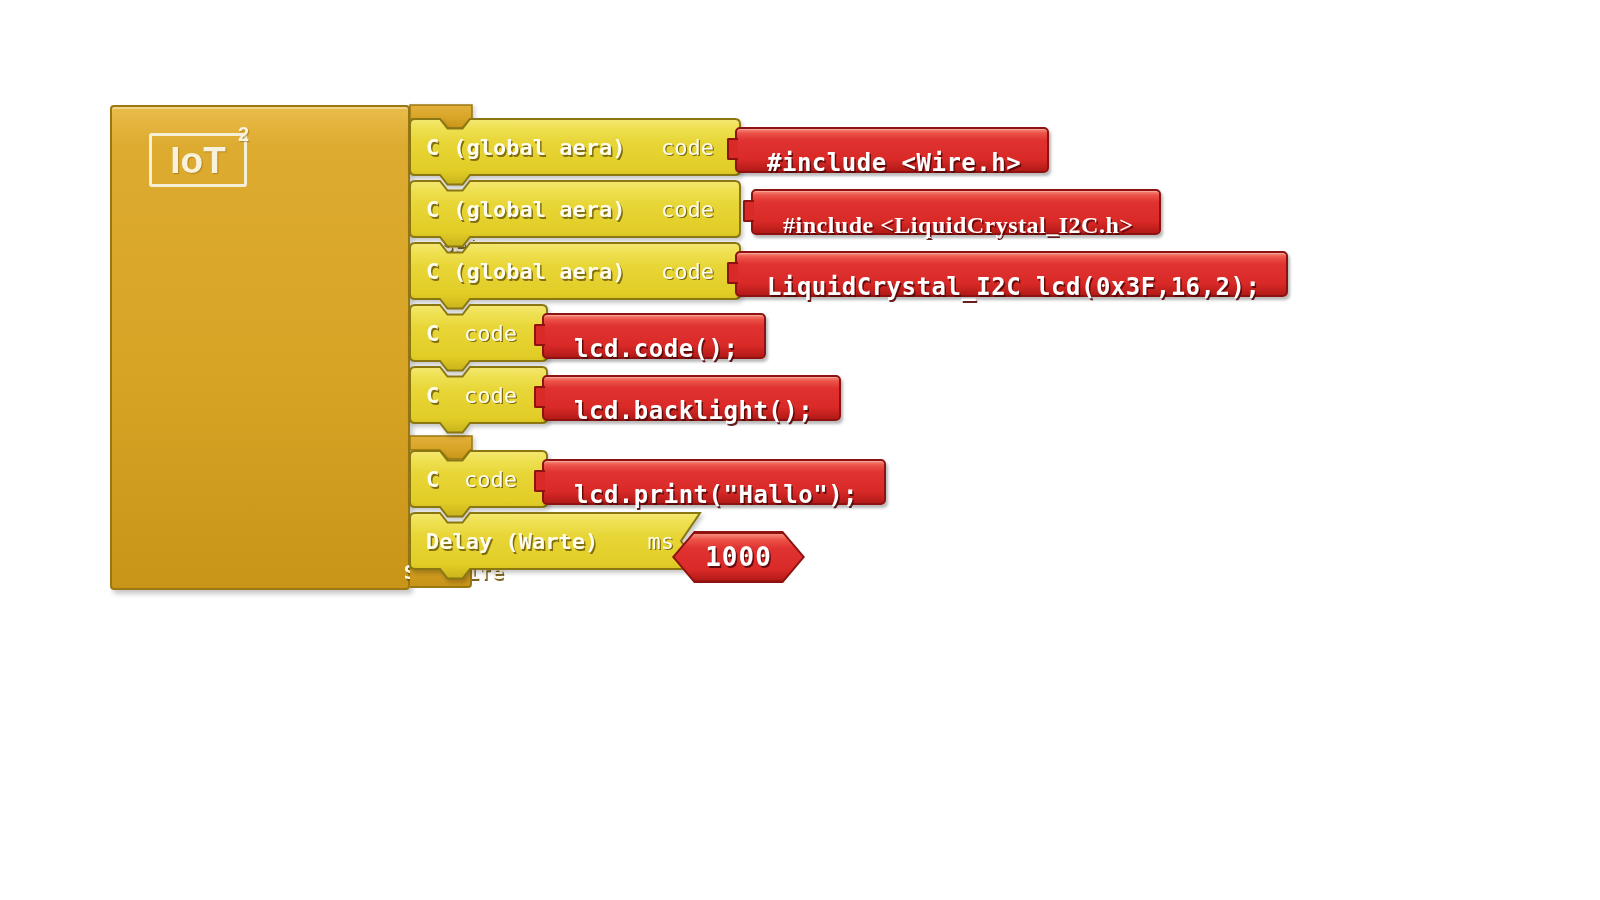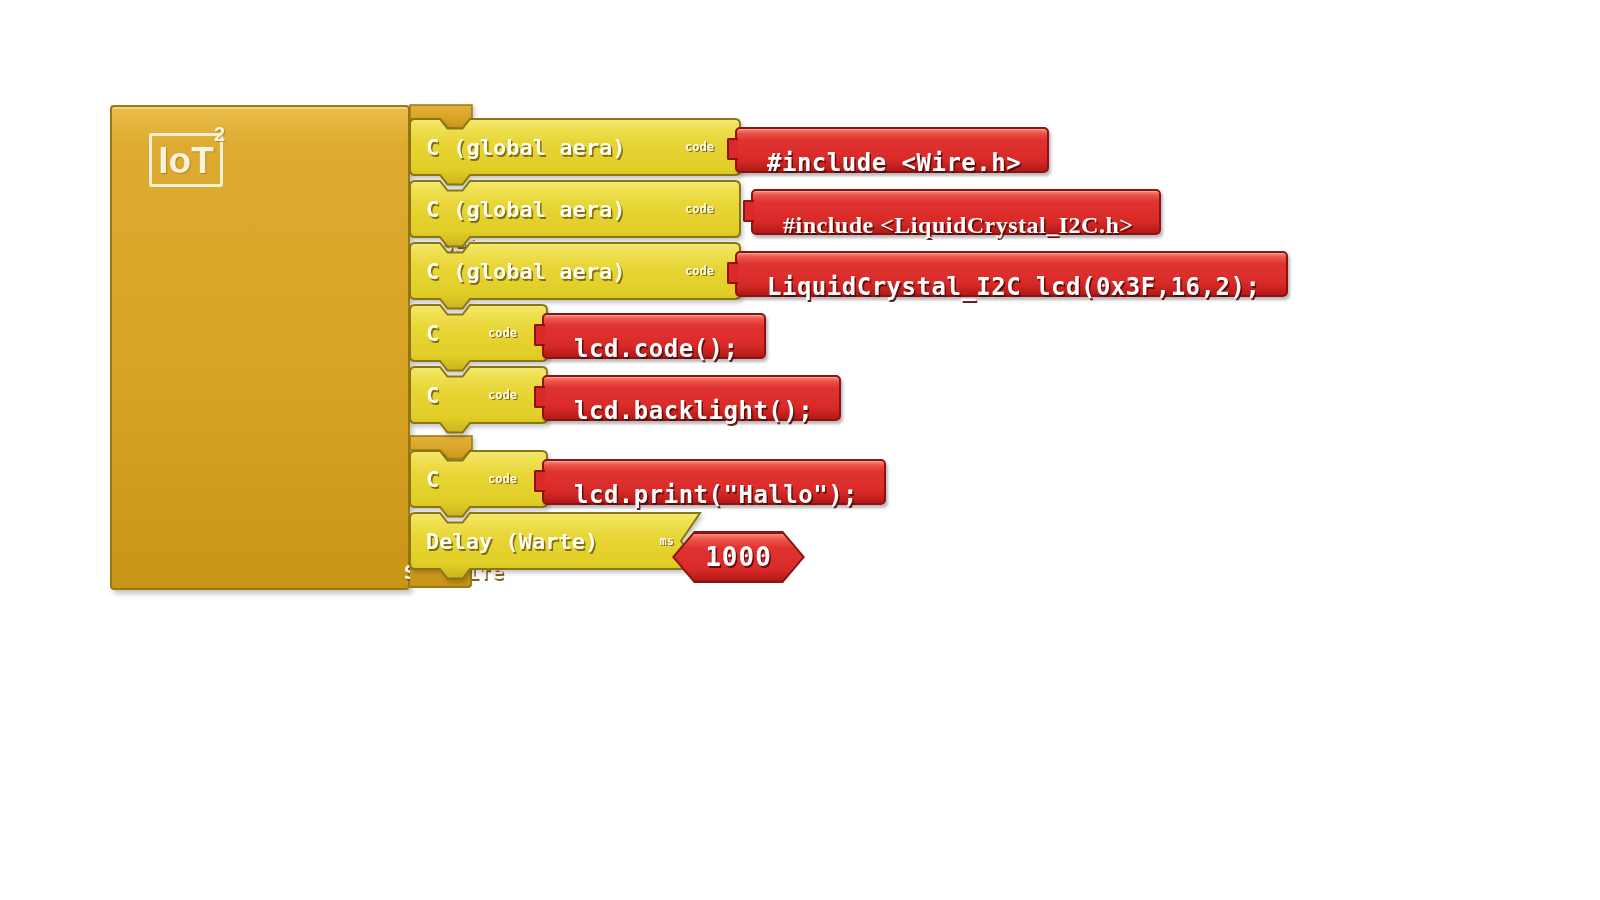--- a/index.html
+++ b/index.html
@@ -19,21 +19,21 @@
     box-shadow:inset 0 2px 0 rgba(255,255,255,.35), 3px 4px 5px rgba(0,0,0,.22);
   }
   .gold-tab{position:absolute;overflow:visible;filter:drop-shadow(2px 2px 2px rgba(0,0,0,.2));}
   .gold-bottom{
     position:absolute;left:410px;top:554px;width:62px;height:34px;
     background:linear-gradient(180deg,#d7a426 0%,#c99519 100%);
     border:2px solid #9b7812;border-top:none;border-left:none;box-sizing:border-box;
     border-radius:0 0 4px 0;
   }
   .logo-box{
-    position:absolute;left:37px;top:26px;width:74px;height:54px;
+    position:absolute;left:37px;top:26px;width:98px;height:54px;
     border:3px solid #f6efd8;border-radius:3px;box-sizing:border-box;
     display:flex;align-items:center;justify-content:center;
   }
   .logo-text{
     font-family:"Liberation Sans","DejaVu Sans",sans-serif;
     font-weight:bold;font-size:37px;color:#f8f2dc;letter-spacing:0px;
     text-shadow:1px 1px 1px rgba(140,100,10,.55);line-height:1;
   }
   .logo-sup{
     position:absolute;top:-13px;right:-5px;
@@ -60,21 +60,21 @@
   }
   .yellow-labels.w330{width:330px;}
   .yellow-labels.w137{width:137px;}
   .yellow-labels.w290{width:290px;gap:34px;}
   .c-label,.param-label{
     font-size:22px;font-weight:bold;color:#fffdf0;
     text-shadow:1.5px 1.5px 0 rgba(109,92,8,.85);white-space:nowrap;
   }
   .tag-label{
     margin-left:auto;margin-right:26px;
-    font-size:12px;font-weight:bold;color:#fffdf0;
+    font-size:22px;font-weight:normal;color:#fffdf0;
     text-shadow:1.2px 1.2px 0 rgba(109,92,8,.85);
   }
   .yellow-labels.w137 .tag-label{margin-right:30px;}
   .yellow-labels.w290 .tag-label{}
 
   
   .red-block{
     position:absolute;top:8px;height:46px;box-sizing:border-box;
     width:max-content;white-space:nowrap;
     padding:14px 26px 0 30px;

